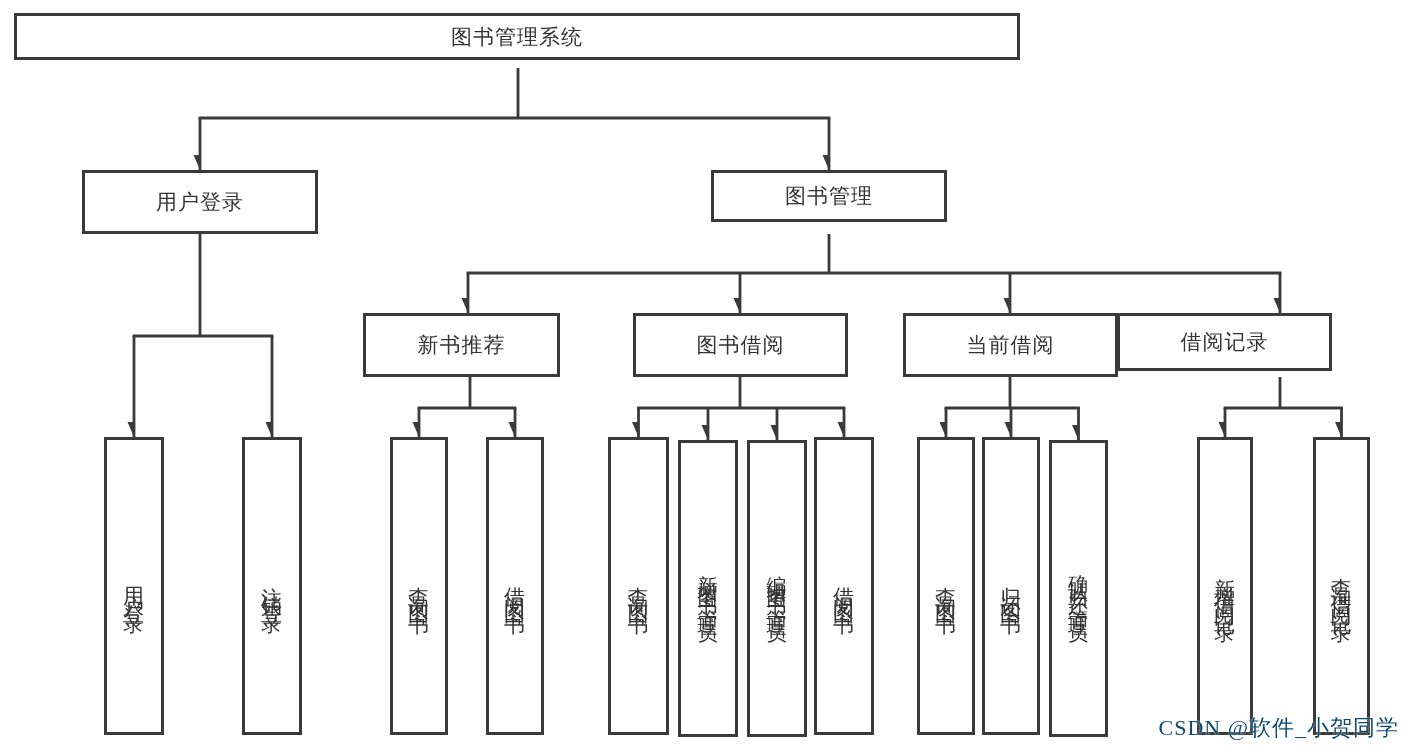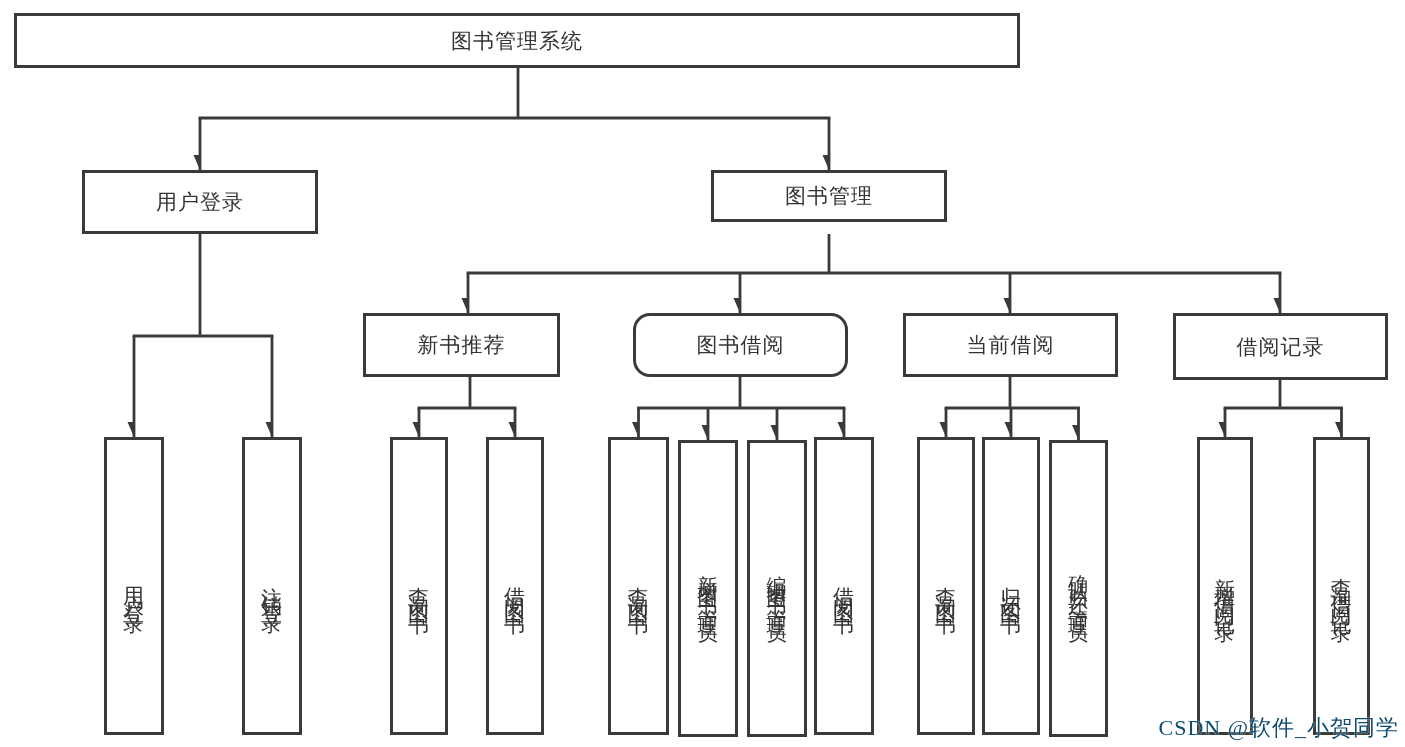--- a/index.html
+++ b/index.html
@@ -24,27 +24,27 @@
     letter-spacing:1px;
   }
   .vbox{
     writing-mode:vertical-rl;
     letter-spacing:9px;
     line-height:1;
     padding-top:4px;
   }
   .vbox.long{letter-spacing:7px;font-size:20px;}
   
-  #b-root        {left:14px;  top:13px;  width:1006px; height:55px;}
+  #b-root        {left:14px;  top:13px;  width:1006px; height:47px;}
   #b-login-grp   {left:82px;  top:170px; width:236px;  height:64px;}
   #b-mgmt-grp    {left:711px; top:170px; width:236px;  height:52px;}
   #b-newbook     {left:363px; top:313px; width:197px;  height:64px;}
-  #b-borrow      {left:633px; top:313px; width:215px;  height:64px;border-radius:17px;}
+  #b-borrow      {left:633px; top:313px; width:215px;  height:64px;}
   #b-current     {left:903px; top:313px; width:215px;  height:64px;font-family:Liberation Serif, serif;}
-  #b-records     {left:1173px;top:313px; width:215px;  height:67px;}
+  #b-records     {left:1117px;top:313px; width:215px;  height:58px;}
   
   #v-user-login  {left:104px; top:437px; width:60px; height:298px;}
   #v-logout      {left:242px; top:437px; width:60px; height:298px;}
   #v-nb-query    {left:390px; top:437px; width:58px; height:298px;}
   #v-nb-borrow   {left:486px; top:437px; width:58px; height:298px;}
   #v-bb-query    {left:608px; top:437px; width:61px; height:298px;}
   #v-bb-add      {left:678px; top:440px; width:60px; height:297px;}
   #v-bb-edit     {left:747px; top:440px; width:60px; height:297px;}
   #v-bb-borrow   {left:814px; top:437px; width:60px; height:298px;}
   #v-cb-query    {left:917px; top:437px; width:58px; height:298px;}

